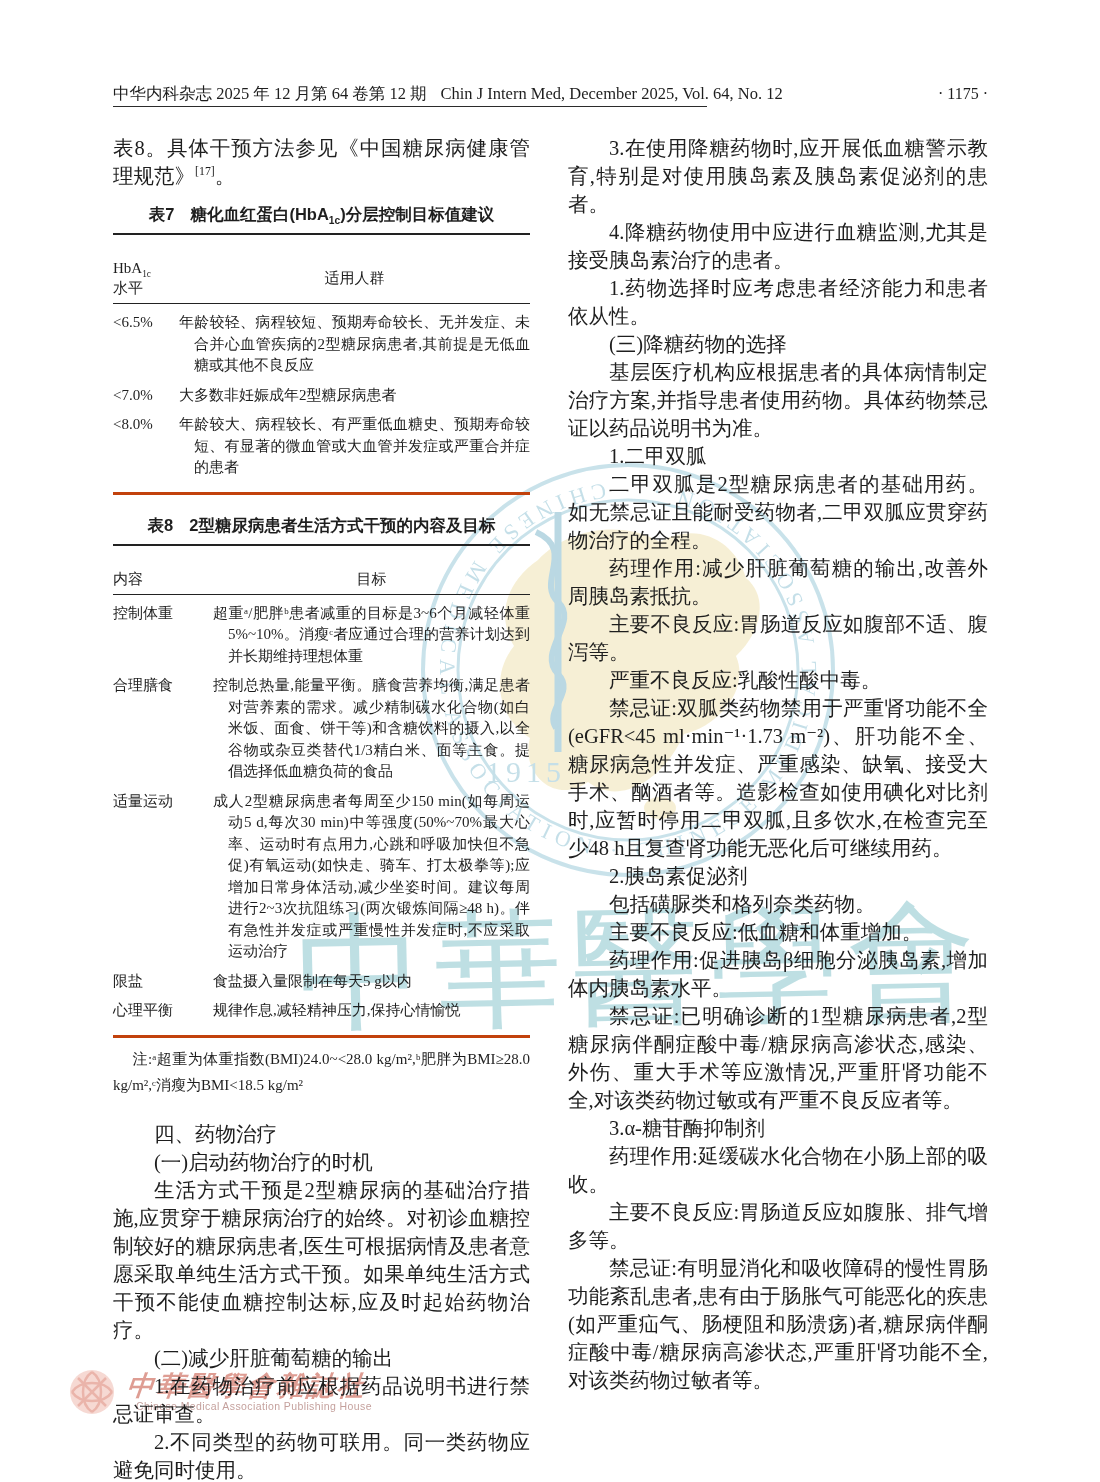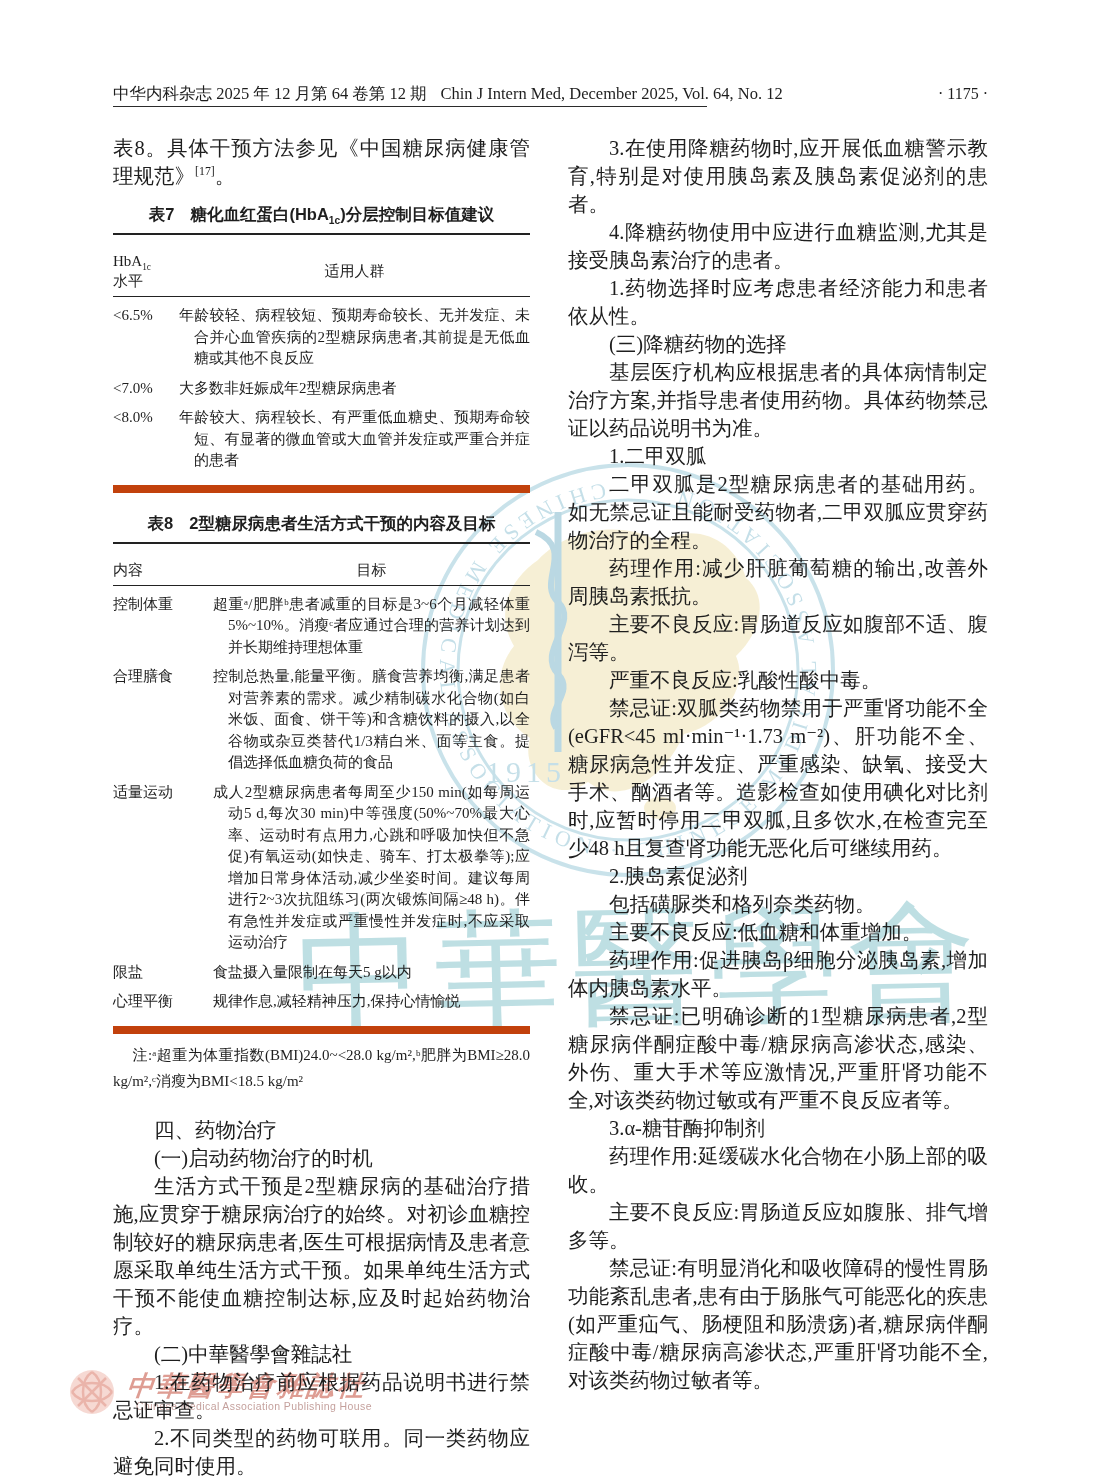--- a/index.html
+++ b/index.html
@@ -22,21 +22,21 @@
   p.sect{margin-top:22px;}
   sup{font-size:0.58em;line-height:0;}
   sub{font-size:0.62em;line-height:0;}
 
   
   .tbl{margin-top:12px;text-indent:0;}
   .tbl8{margin-top:18px;}
   .tbl-title{text-align:center;font-weight:bold;font-size:16.5px;line-height:24px;margin:0 0 7px 0;
              font-family:"Liberation Sans","DejaVu Sans",sans-serif;}
   .tbl-title .lbl{margin-right:16px;}
-  .tbl-box{border-top:2px solid #222;border-bottom:8px solid #c2410c;padding:13px 0 5px 0;}
+  .tbl-box{border-top:2px solid #222;border-bottom:3px solid #c2410c;padding:20px 0 5px 0;}
   .thead{display:flex;border-bottom:1px solid #222;padding:3px 0 5px 0;margin-bottom:3px;
          font-size:15px;line-height:20px;align-items:center;}
   .trow{display:flex;font-size:15px;line-height:21.5px;margin:8px 0;}
   .c1{flex:none;}
   .t7c1{width:66px;}
   .t8c1{width:100px;}
   .c2{flex:1;}
   .hang{padding-left:1em;text-indent:-1em;}
   .center{text-align:center;}
   .note{font-size:15px;line-height:26px;margin-top:8px;text-align:justify;text-indent:1.3em;}
@@ -161,21 +161,21 @@
           <div class="c1 t8c1">心理平衡</div>
           <div class="c2 hang">规律作息,减轻精神压力,保持心情愉悦</div>
         </div>
       </div>
       <div class="note">注:ᵃ超重为体重指数(BMI)24.0~&lt;28.0 kg/m²,ᵇ肥胖为BMI≥28.0 kg/m²,ᶜ消瘦为BMI&lt;18.5 kg/m²</div>
     </div>
 
     <p class="body sect">四、药物治疗</p>
     <p class="body">(一)启动药物治疗的时机</p>
     <p class="body">生活方式干预是2型糖尿病的基础治疗措施,应贯穿于糖尿病治疗的始终。对初诊血糖控制较好的糖尿病患者,医生可根据病情及患者意愿采取单纯生活方式干预。如果单纯生活方式干预不能使血糖控制达标,应及时起始药物治疗。</p>
-    <p class="body">(二)中華醫學會雜誌社</p>
+    <p class="body">(二)减少肝脏葡萄糖的输出</p>
     <p class="body">1.在药物治疗前应根据药品说明书进行禁忌证审查。</p>
     <p class="body">2.不同类型的药物可联用。同一类药物应避免同时使用。</p>
   </div>
 
   <div class="col col-right">
     <p class="body">3.在使用降糖药物时,应开展低血糖警示教育,特别是对使用胰岛素及胰岛素促泌剂的患者。</p>
     <p class="body">4.降糖药物使用中应进行血糖监测,尤其是接受胰岛素治疗的患者。</p>
     <p class="body">1.药物选择时应考虑患者经济能力和患者依从性。</p>
     <p class="body">(三)降糖药物的选择</p>
     <p class="body">基层医疗机构应根据患者的具体病情制定治疗方案,并指导患者使用药物。具体药物禁忌证以药品说明书为准。</p>

